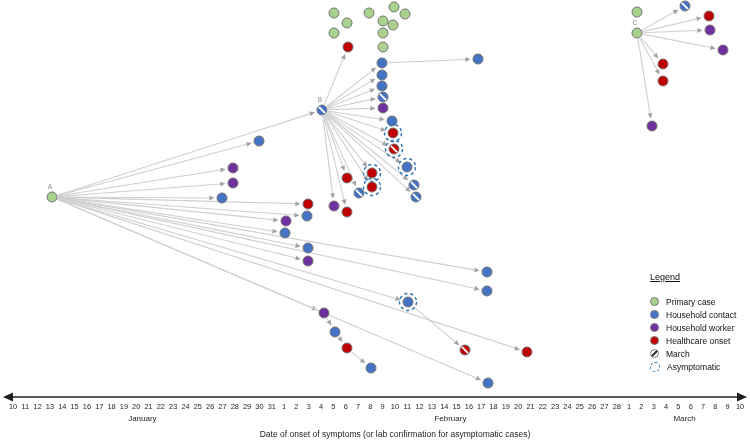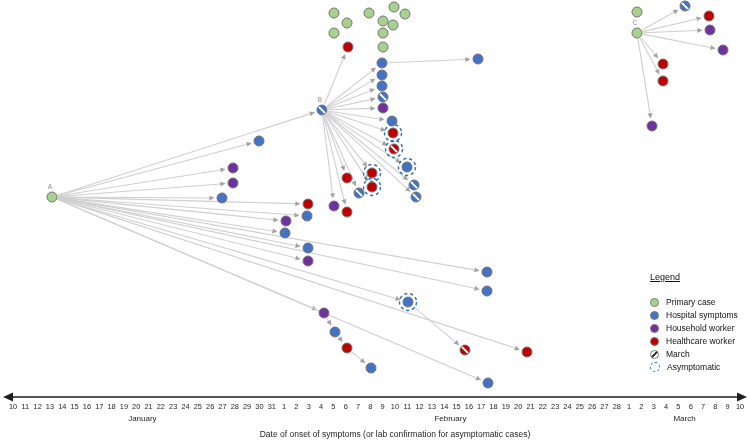--- a/index.html
+++ b/index.html
@@ -4,21 +4,21 @@
 <style>
   html,body{margin:0;padding:0;background:#fff;}
   body{font-family:"Liberation Sans",sans-serif;}
   .figure{position:relative;width:750px;height:448px;background:#fff;overflow:hidden;}
   svg{position:absolute;left:0;top:0;}
   svg text{font-family:"Liberation Sans",sans-serif;}
   .axis-title{position:absolute;left:20px;top:429px;width:750px;text-align:center;
     font-size:8.5px;color:#1f1f1f;}
   .legend{position:absolute;left:650px;top:272px;width:100px;font-size:8.5px;color:#111;}
   .legend-title{font-size:9px;text-decoration:underline;margin-bottom:15px;}
-  .legend-row{display:flex;align-items:center;margin-bottom:3px;height:10px;}
+  .legend-row{display:flex;margin-bottom:3px;height:10px;}
   .legend-icon{width:9px;height:9px;margin-right:7px;flex:0 0 auto;box-sizing:border-box;}
 </style>
 </head>
 <body>
 
 <div class="figure">
 
   <svg width="750" height="448" viewBox="0 0 750 448">
       <line x1="57.71084946292487" y1="195.15983739527977" x2="309.9120353034757" y2="113.89501084665784" stroke="#cfcfcf" stroke-width="1.1"></line>
       <polygon points="314.86143817134393,112.3002032559003 310.6787697221091,116.27453145620987 309.1453008848423,111.51549023710581" fill="#a3a3a3"></polygon>
@@ -262,29 +262,29 @@
   <div class="axis-title">Date of onset of symptoms (or lab confirmation for asymptomatic cases)</div>
 
   <div class="legend">
     <div class="legend-title">Legend</div>
     <div class="legend-row">
       <span class="legend-icon" style="background: rgb(169, 209, 142); border: 1px solid rgb(122, 122, 122); border-radius: 50%;"></span>
       <span>Primary case</span>
     </div>
     <div class="legend-row">
       <span class="legend-icon" style="background: rgb(68, 114, 196); border: 1px solid rgb(122, 122, 122); border-radius: 50%;"></span>
-      <span>Hospital symptoms</span>
+      <span>Household contact</span>
     </div>
     <div class="legend-row">
       <span class="legend-icon" style="background: rgb(112, 48, 160); border: 1px solid rgb(122, 122, 122); border-radius: 50%;"></span>
       <span>Household worker</span>
     </div>
     <div class="legend-row">
       <span class="legend-icon" style="background: rgb(192, 0, 0); border: 1px solid rgb(122, 122, 122); border-radius: 50%;"></span>
-      <span>Healthcare worker</span>
+      <span>Healthcare onset</span>
     </div>
     <div class="legend-row">
       <span class="legend-icon" style="background: linear-gradient(135deg, rgb(255, 255, 255) 36%, rgb(58, 58, 58) 36%, rgb(58, 58, 58) 58%, rgb(255, 255, 255) 58%); border: 1px solid rgb(122, 122, 122); border-radius: 50%;"></span>
       <span>March</span>
     </div>
     <div class="legend-row">
       <span class="legend-icon" style="border: 1.4px dashed rgb(46, 116, 181); border-radius: 50%; width: 10px; height: 10px;"></span>
       <span>Asymptomatic</span>
     </div>
   </div>

